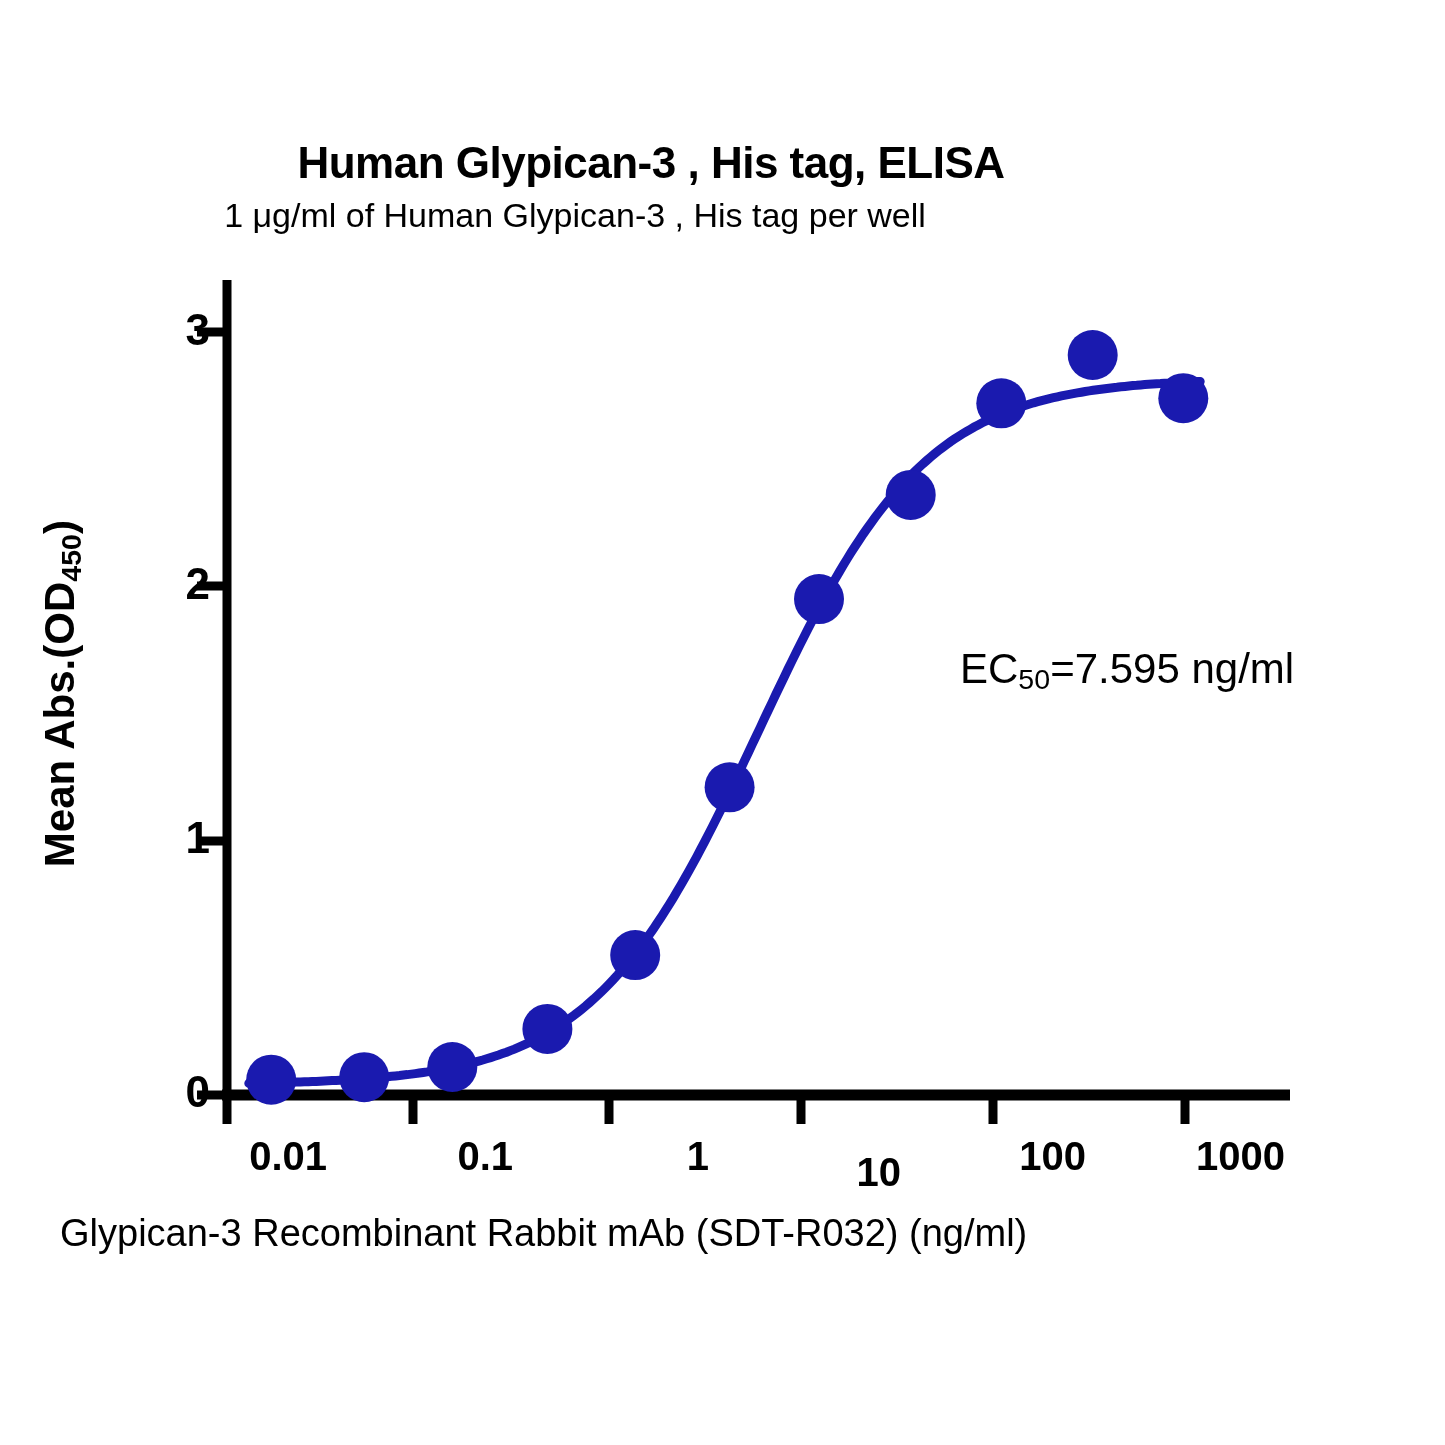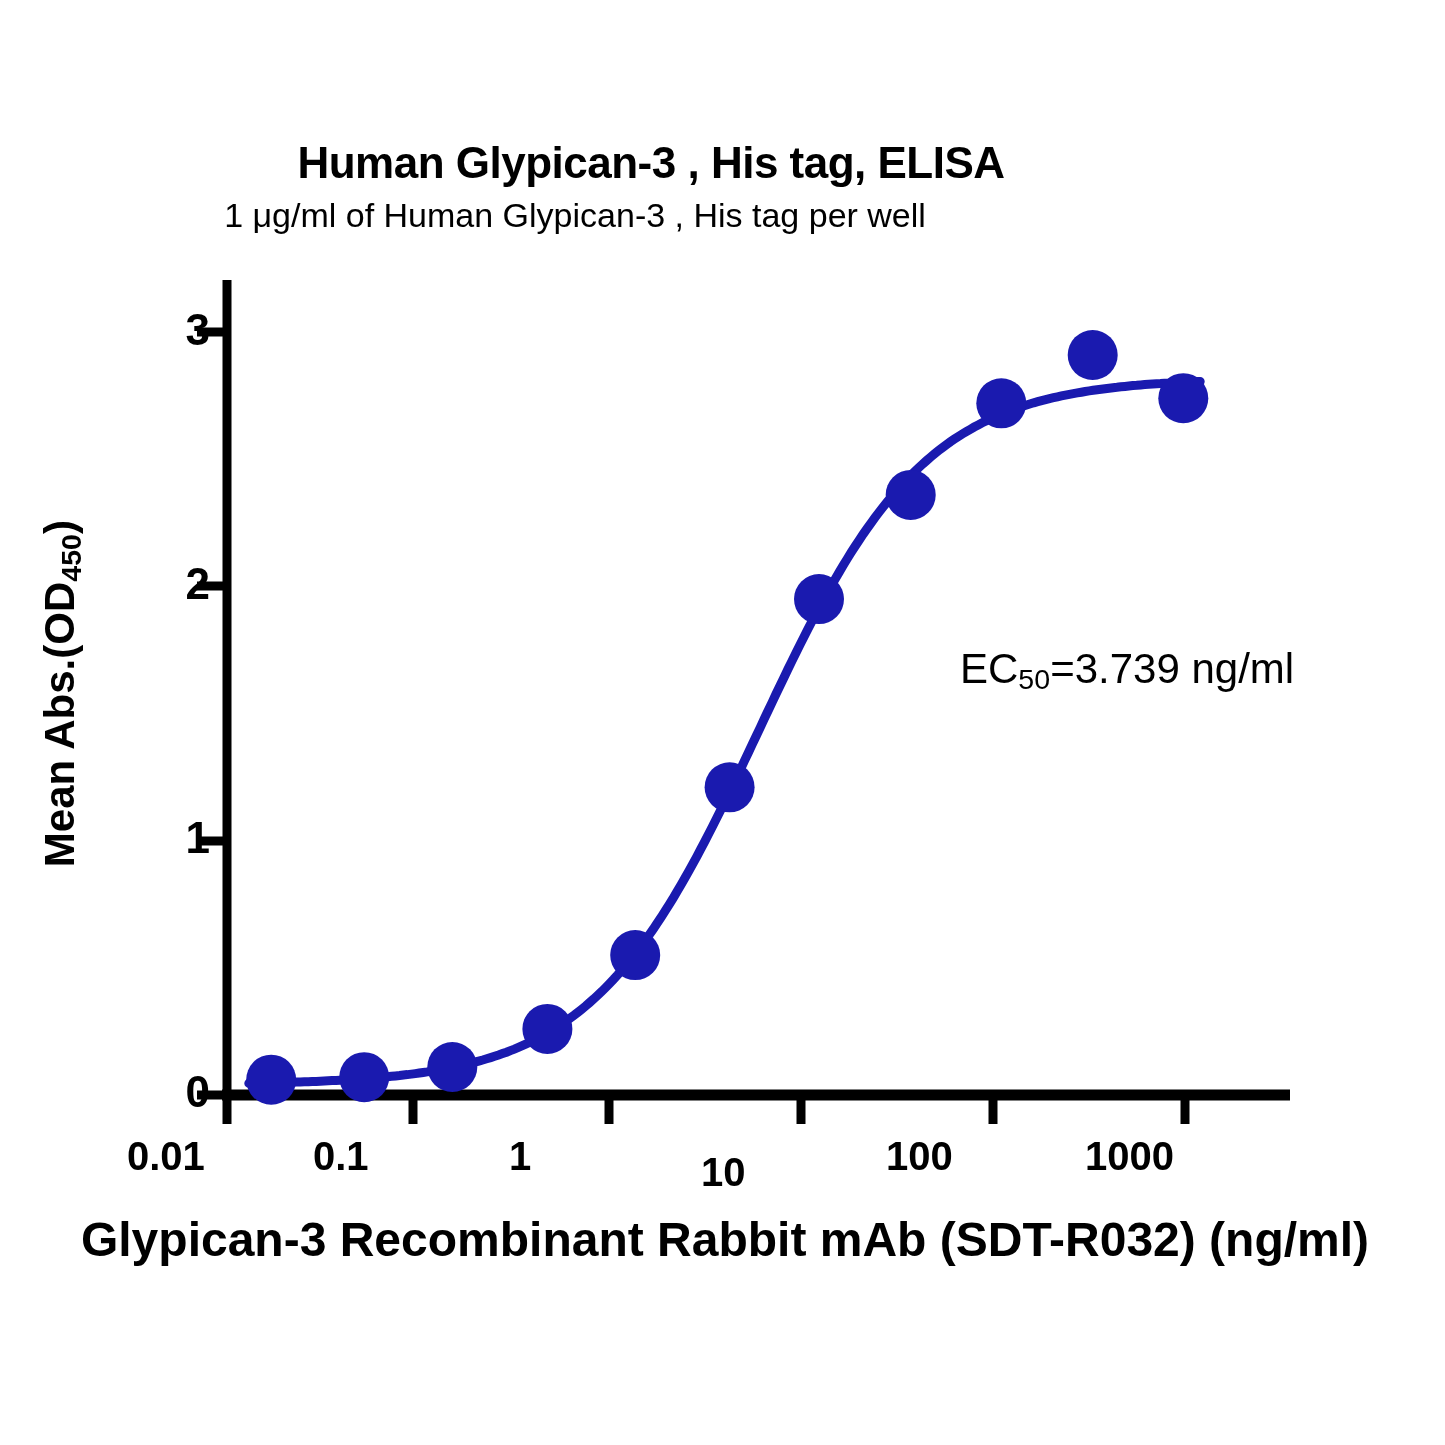--- a/index.html
+++ b/index.html
@@ -20,30 +20,30 @@
     left:-258px;top:668px;
     width:640px;text-align:center;
     font-size:42px;font-weight:bold;
     transform:rotate(-90deg);
     transform-origin:center center;
     white-space:nowrap;
   }
   .ylabel sub{font-size:0.68em;vertical-align:-0.22em;}
 
   .xlabel{
-    position:absolute;left:60px;top:1212px;width:1330px;text-align:center;
-    font-size:48px;font-weight:bold;white-space:nowrap;
+    position:absolute;left:60px;top:1212px;width:1330px;
+    font-size:38px;font-weight:normal;white-space:nowrap;
   }
 
   .ytick-label{
     position:absolute;text-align:right;width:60px;
     font-size:44px;font-weight:bold;line-height:1;
   }
   .xtick-label{
-    position:absolute;text-align:left;width:200px;
+    position:absolute;text-align:right;width:200px;
     font-size:40px;font-weight:bold;line-height:1;
   }
 
   .annotation{
     position:absolute;left:960px;top:645px;
     font-size:42px;font-weight:normal;white-space:nowrap;
   }
   .annotation sub{font-size:0.68em;vertical-align:-0.22em;}
 
   svg.plot{position:absolute;left:0;top:0;width:1445px;height:1445px;}
@@ -63,21 +63,21 @@
   <div class="ytick-label" style="left:150px;top:816px;">1</div>
   <div class="ytick-label" style="left:150px;top:1070px;">0</div>
 
   <div class="xtick-label" style="left:127px;top:1136px;">0.01</div>
   <div class="xtick-label" style="left:313px;top:1136px;">0.1</div>
   <div class="xtick-label" style="left:509px;top:1136px;">1</div>
   <div class="xtick-label" style="left:701px;top:1152px;">10</div>
   <div class="xtick-label" style="left:886px;top:1136px;">100</div>
   <div class="xtick-label" style="left:1085px;top:1136px;">1000</div>
 
-  <div class="annotation"><span>EC</span><sub>50</sub><span>=3.739 ng/ml</span></div>
+  <div class="annotation"><span>EC</span><sub>50</sub><span>=7.595 ng/ml</span></div>
 
   <div class="xlabel">Glypican-3 Recombinant Rabbit mAb (SDT-R032) (ng/ml)</div>
 
   <svg class="plot" viewBox="0 0 1445 1445" xmlns="http://www.w3.org/2000/svg">
     <g>
       <line x1="227" y1="280" x2="227" y2="1098" stroke="#000000" stroke-width="9"></line>
       <line x1="222" y1="1095" x2="1290" y2="1095" stroke="#000000" stroke-width="11"></line>
       <g>
         <line x1="197" y1="332" x2="231" y2="332" stroke="#000000" stroke-width="9"></line>
         <line x1="197" y1="586" x2="231" y2="586" stroke="#000000" stroke-width="9"></line>

